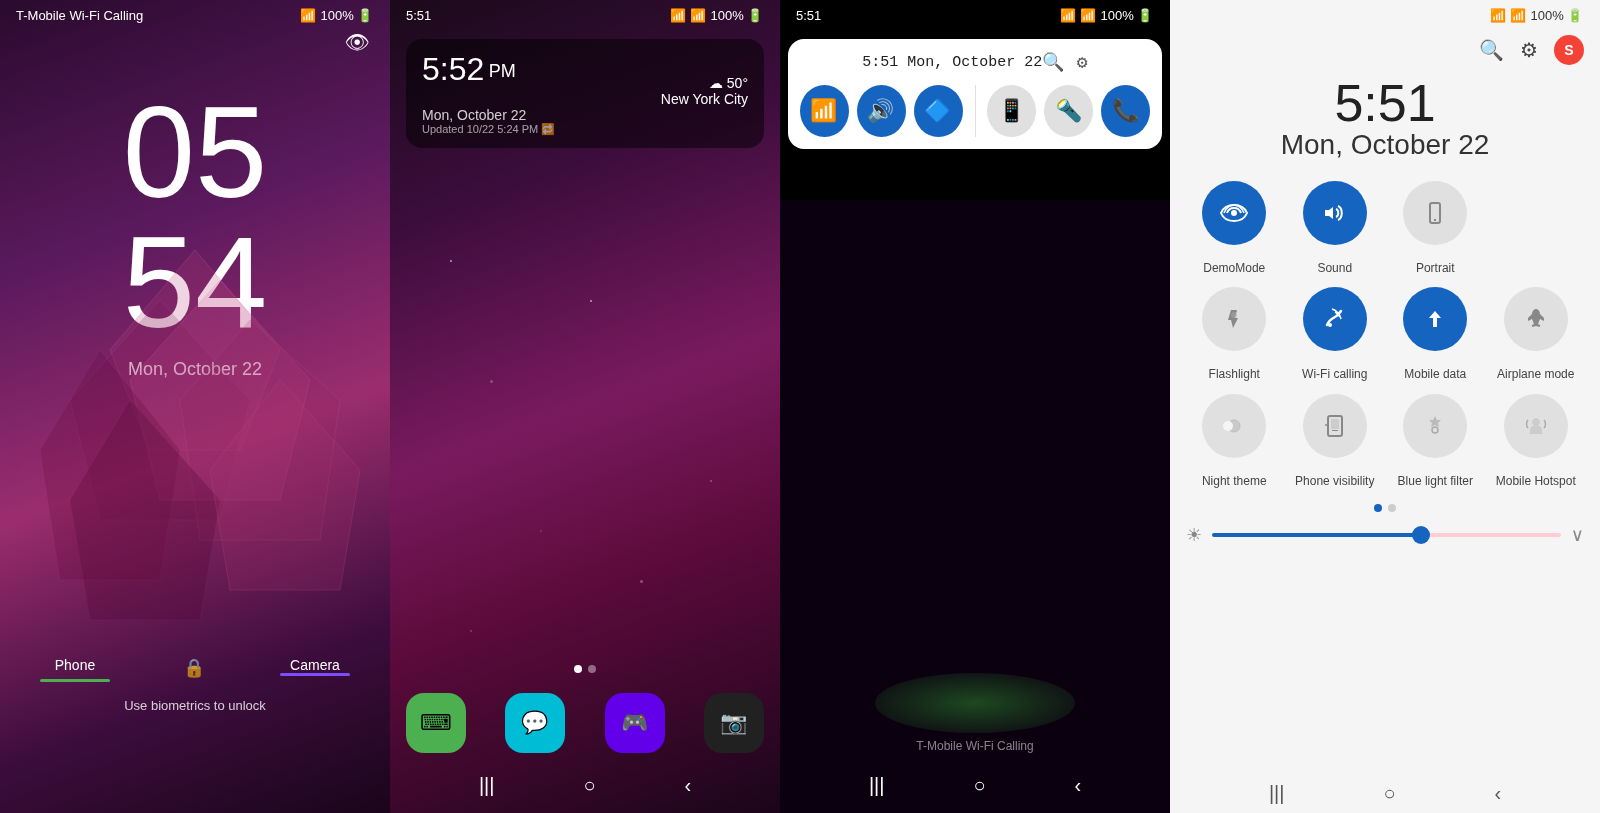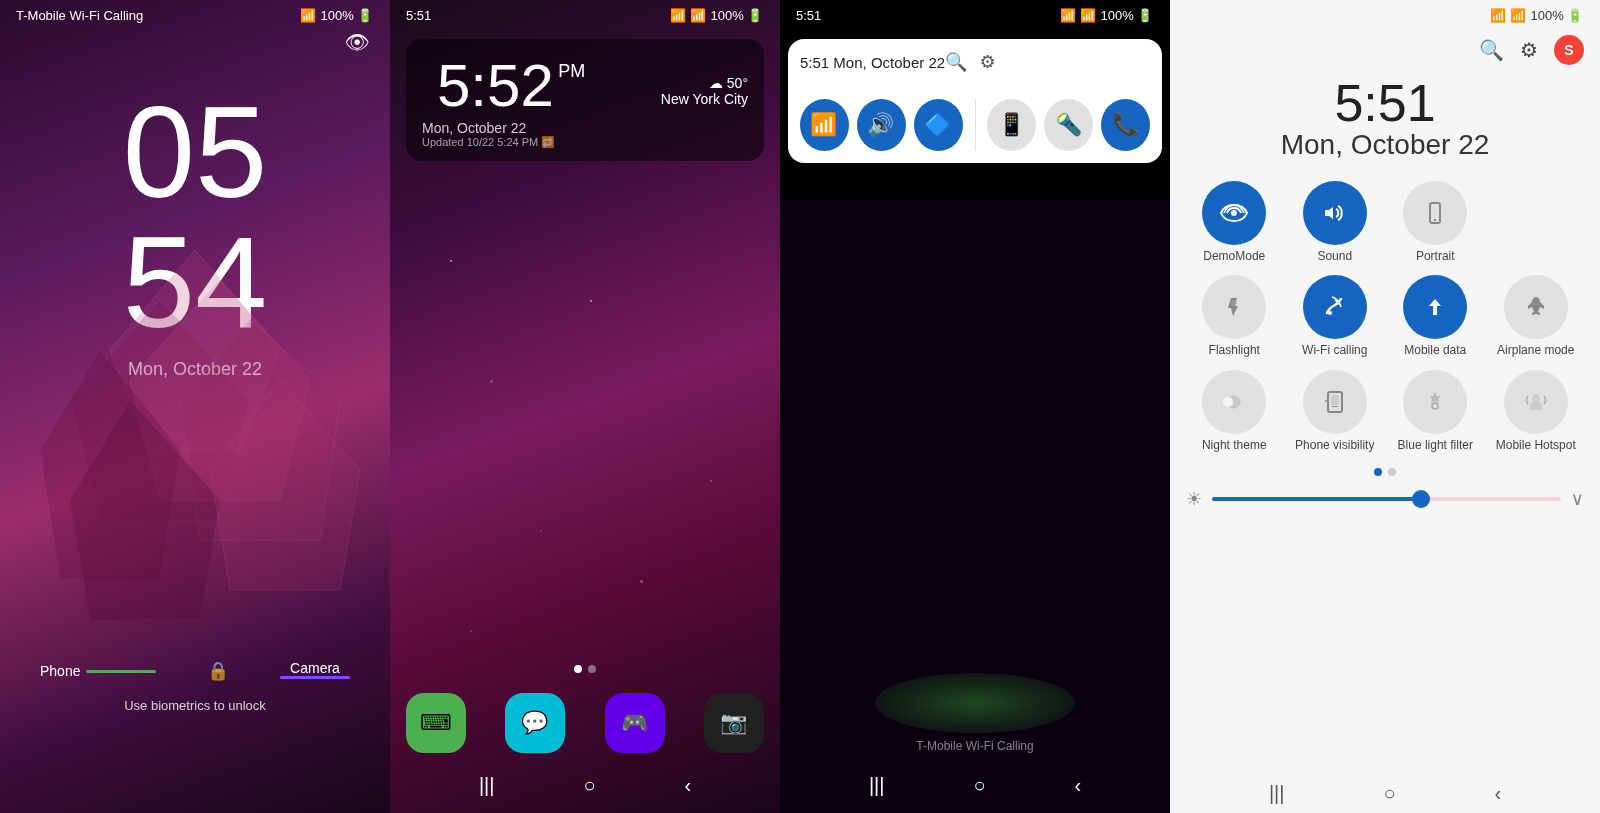--- a/index.html
+++ b/index.html
@@ -128,23 +128,22 @@
 
     .panel-2 .widget {
       margin: 8px 16px;
       background: rgba(0,0,0,0.5);
       border-radius: 16px;
       padding: 12px 16px;
       color: white;
     }
 
     .panel-2 .widget-time {
-      font-size: 60px;
+      font-size: 32px;
       font-weight: 300;
-      margin-left: 15px;
     }
 
     .panel-2 .widget-pm {
       font-size: 20px;
       vertical-align: top;
       margin-top: 12px;
     }
 
     .panel-2 .widget-weather {
       float: right;
@@ -230,23 +229,24 @@
 
     .panel-3 .notification-shade {
       background: white;
       margin: 8px;
       border-radius: 16px;
       padding: 12px;
     }
 
     .panel-3 .notif-header {
       display: flex;
-      justify-content: flex-start;
-      align-items: center;
-      margin-bottom: 26px;
+      justify-content: center;
+      align-items: center;
+      margin-bottom: 12px;
+      font-family: Liberation Mono, monospace;
     }
 
     .panel-3 .notif-time {
       font-size: 15px;
       font-weight: 500;
       color: #222;
     }
 
     .panel-3 .notif-icons {
       display: flex;
@@ -345,21 +345,21 @@
       display: grid;
       grid-template-columns: repeat(4, 1fr);
       gap: 4px;
       padding: 12px 16px;
     }
 
     .qs-tile {
       display: flex;
       flex-direction: column;
       align-items: center;
-      gap: 4px;
+      gap: 16px;
     }
 
     .qs-tile-btn {
       width: 64px; height: 64px;
       border-radius: 50%;
       display: flex;
       align-items: center;
       justify-content: center;
       font-size: 26px;
     }
@@ -470,21 +470,21 @@
       <polygon points="220,80 310,180 280,300 160,300 130,180" fill="rgba(200,80,140,0.25)" stroke="rgba(220,100,160,0.35)" stroke-width="1"></polygon>
       <polygon points="100,150 180,250 160,380 60,380 40,250" fill="rgba(100,10,60,0.35)" stroke="rgba(160,60,110,0.3)" stroke-width="1"></polygon>
       <polygon points="250,120 340,200 320,340 200,340 180,200" fill="rgba(150,40,100,0.3)" stroke="rgba(190,80,140,0.35)" stroke-width="1"></polygon>
       <polygon points="130,200 220,300 200,420 90,420 70,300" fill="rgba(80,5,50,0.4)" stroke="rgba(140,40,100,0.3)" stroke-width="1"></polygon>
       <polygon points="280,180 360,270 340,390 230,390 210,270" fill="rgba(170,50,110,0.25)" stroke="rgba(200,90,150,0.3)" stroke-width="1"></polygon>
     </svg>
   </div>
 
   <div class="bottom-actions">
     <div class="bottom-row">
-      <div style="display:flex;align-items:center;gap:6px;">
+      <div style="display:flex;flex-direction:column;align-items:center;gap:6px;">
         <span class="bottom-label">Phone</span>
         <div class="bottom-bar bar-green" style="width:70px;"></div>
       </div>
       <div style="display:flex;flex-direction:column;align-items:center;gap:6px;">
         <span class="lock-icon-center">🔒</span>
       </div>
       <div style="display:flex;flex-direction:column;align-items:center;">
         <span class="bottom-label">Camera</span>
         <div class="bottom-bar bar-purple" style="width:70px;"></div>
       </div>

